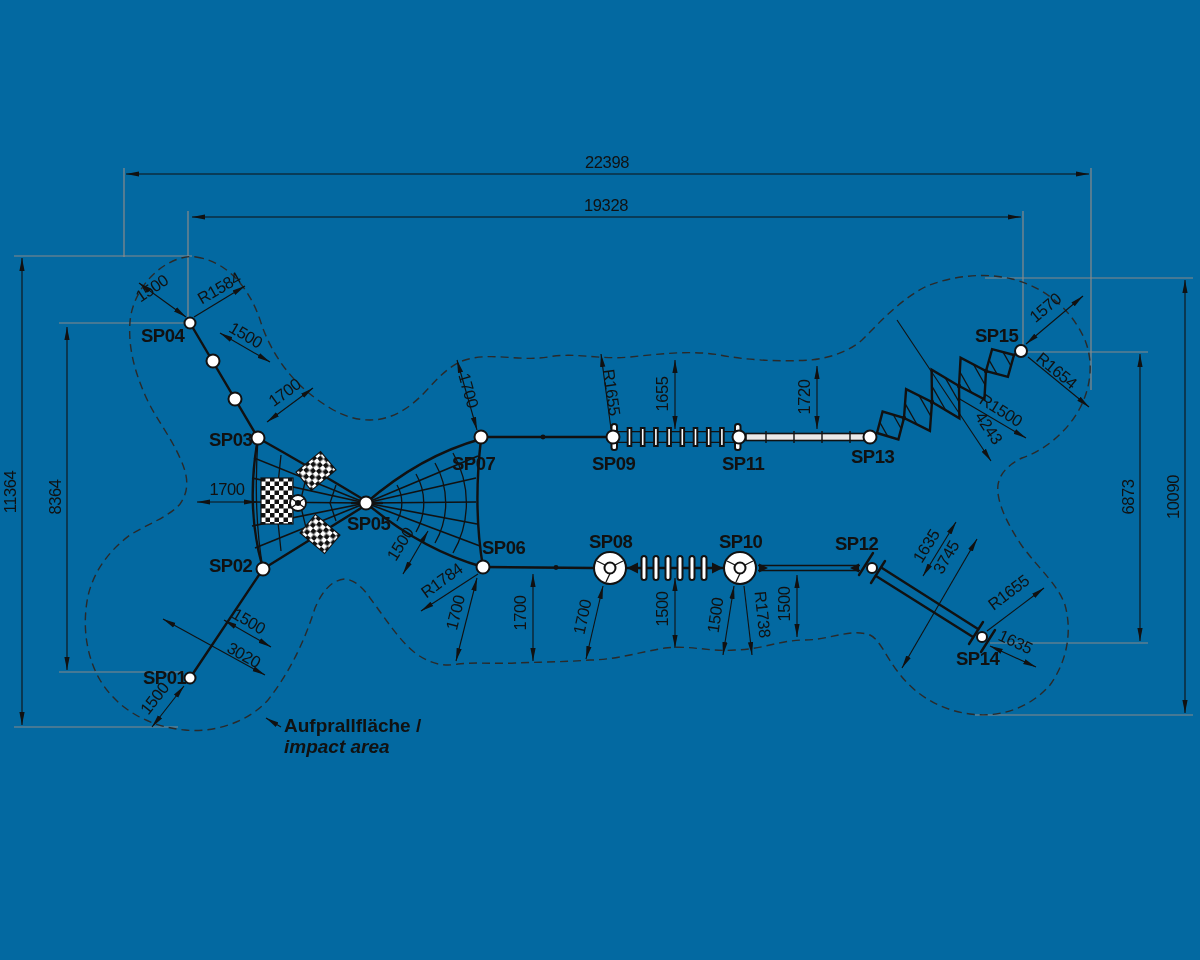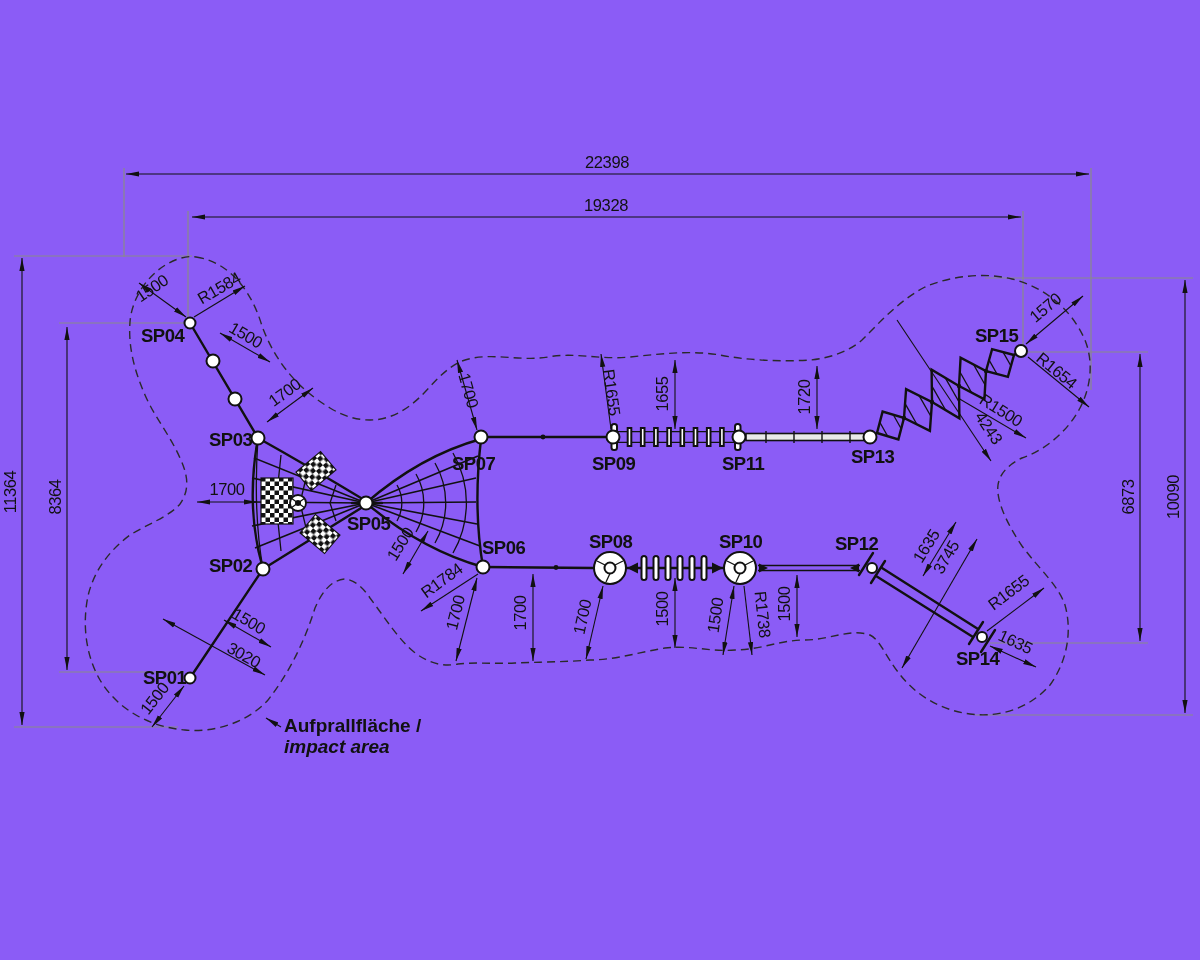--- a/index.html
+++ b/index.html
@@ -1,16 +1,16 @@
 <!DOCTYPE html>
 <html><head>
 <meta charset="utf-8">
 <style>
   html,body{margin:0;padding:0;background:#ffffff;}
-  .canvas{width:1200px;height:960px;position:relative;background:#8b5cf6;overflow:hidden;}
+  .canvas{width:1200px;height:960px;position:relative;background:#0369a1;overflow:hidden;}
   svg{display:block;}
   .dim-text{font-family:"Liberation Sans",sans-serif;font-size:16.5px;fill:#111;letter-spacing:-0.4px;}
   .sp-text{font-family:"Liberation Sans",sans-serif;font-size:18.5px;font-weight:bold;fill:#111;letter-spacing:-0.5px;}
   .impact-de{font-family:"Liberation Sans",sans-serif;font-size:19px;font-weight:bold;fill:#111;}
   .impact-en{font-family:"Liberation Sans",sans-serif;font-size:19px;font-weight:bold;font-style:italic;fill:#111;}
   .ext{stroke:#8a8a8a;stroke-width:1.2;}
   .dimline{stroke:#111;stroke-width:1.1;fill:none;}
   .outline{stroke:#2a2a2a;stroke-width:1.4;fill:none;stroke-dasharray:8 5;}
   .rope{stroke:#111;stroke-width:2.4;fill:none;stroke-linecap:round;}
   .net1{stroke:#111;stroke-width:1.6;fill:none;}

